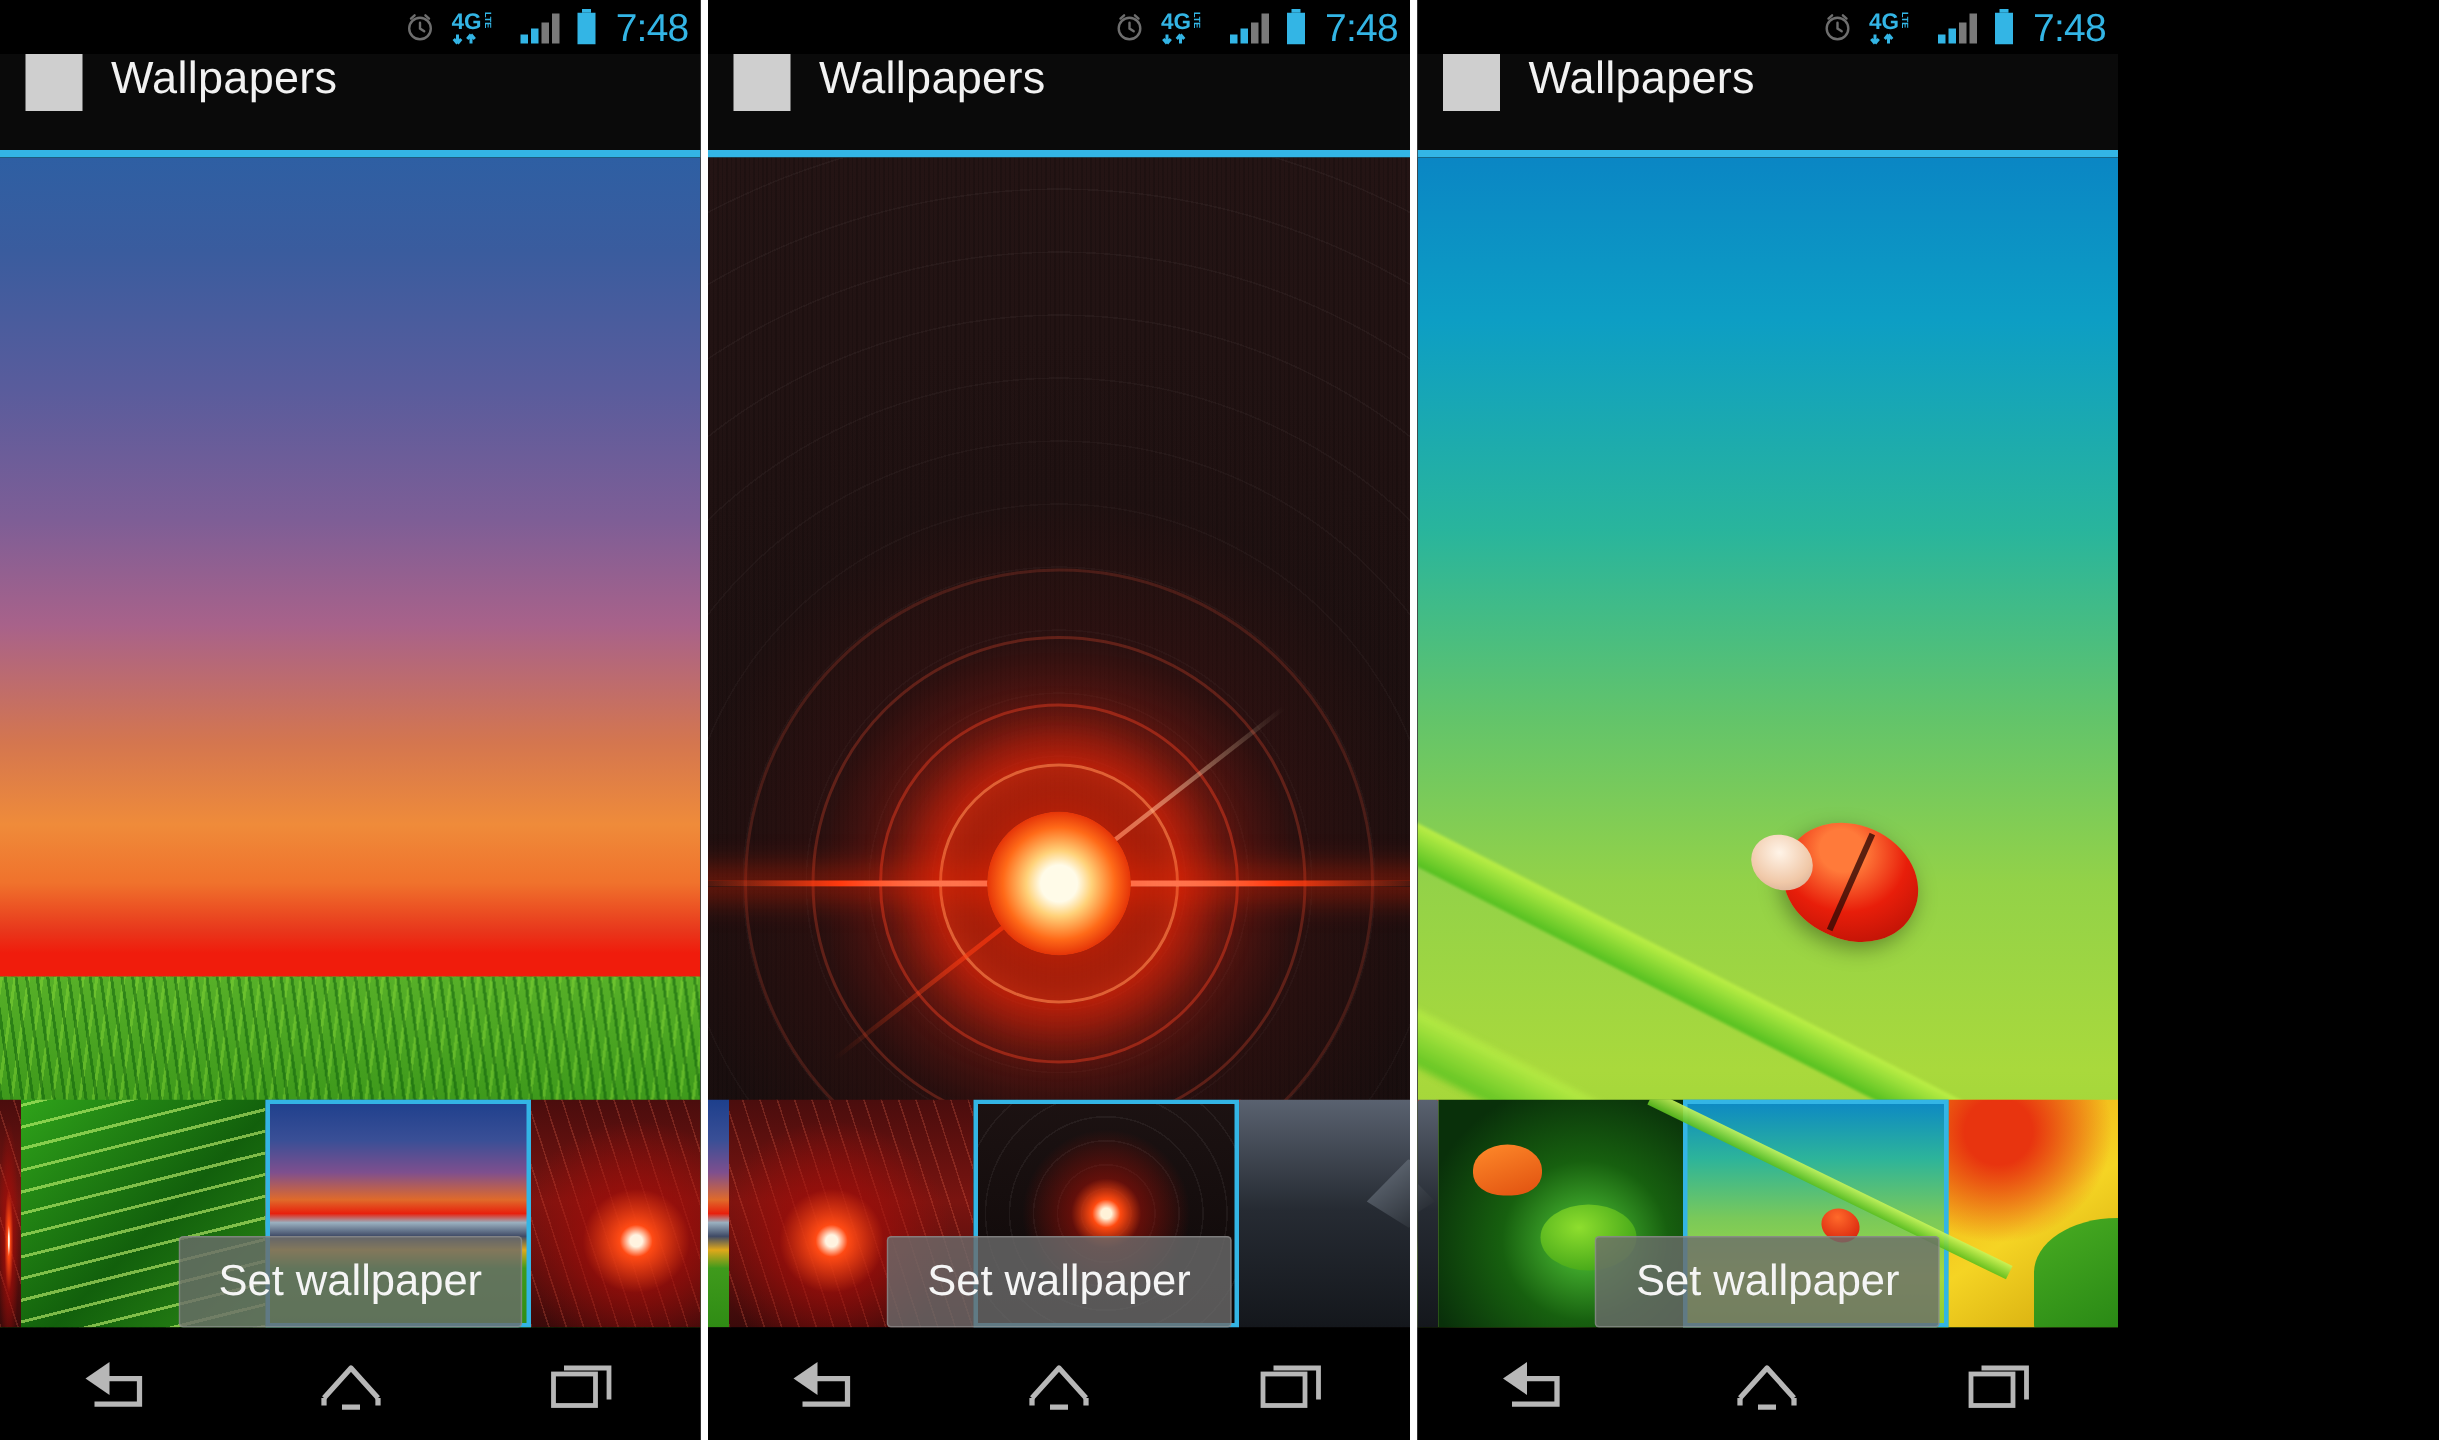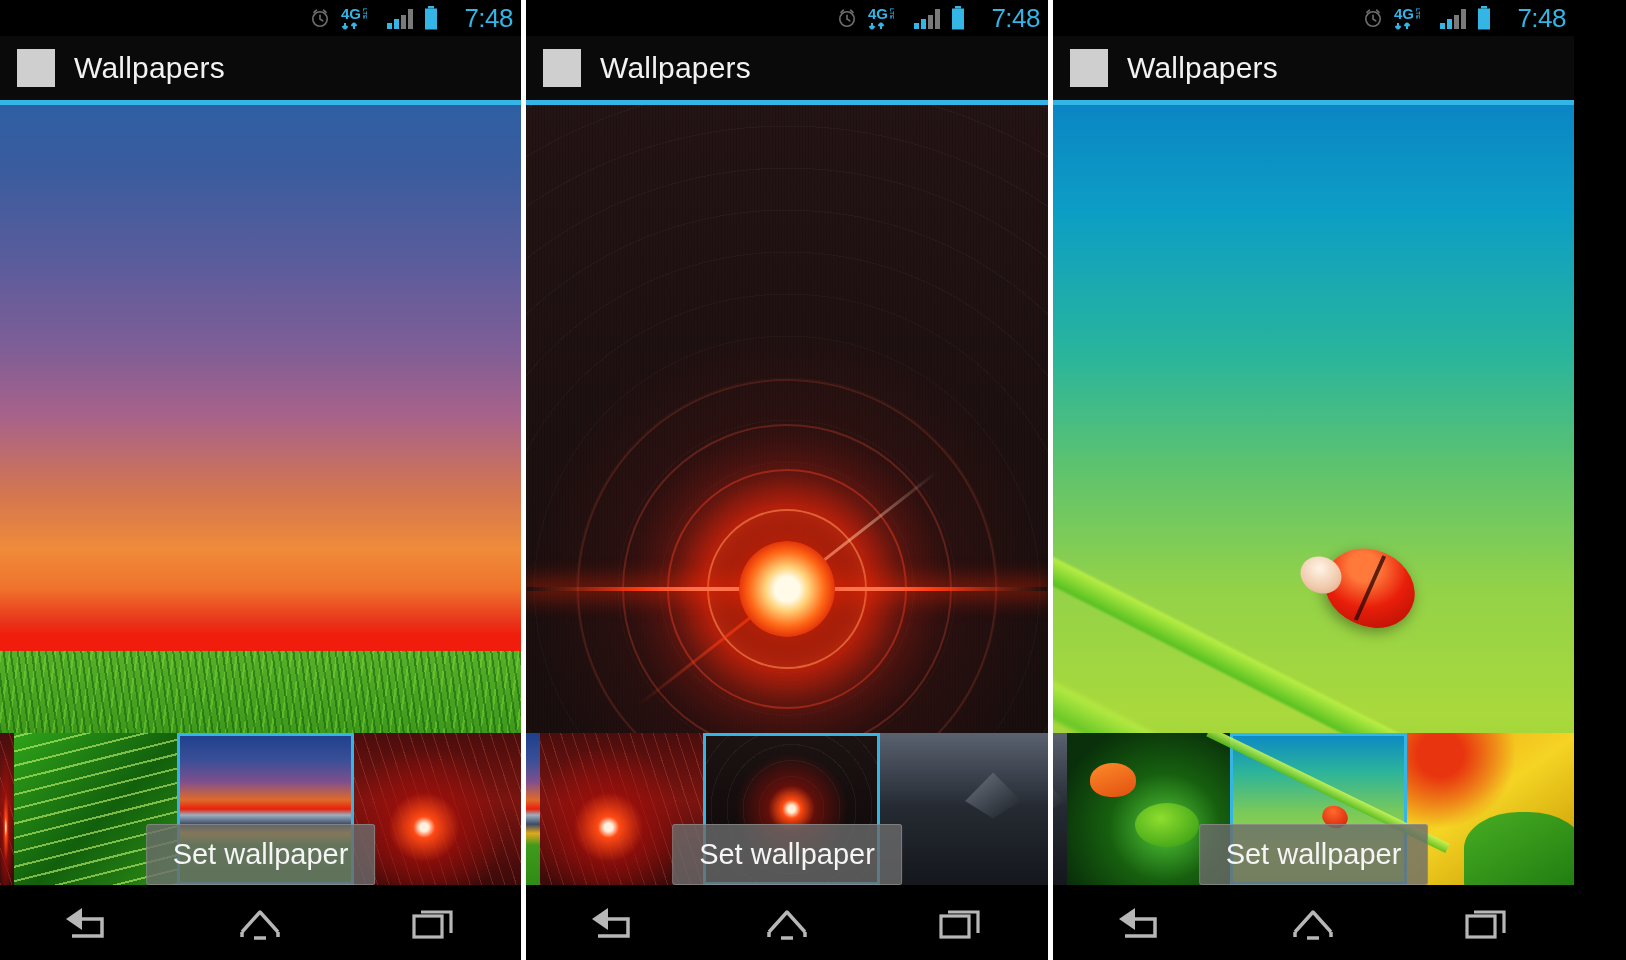--- a/index.html
+++ b/index.html
@@ -1,42 +1,42 @@
 <!DOCTYPE html>
 <html><head>
 <meta charset="utf-8">
 <style>
   * { margin:0; padding:0; box-sizing:border-box; }
   html,body {
     width:1626px; height:960px; background:#000;
     font-family:"Liberation Sans", sans-serif; overflow:hidden;
   }
-  .screens { display:flex; width:1626px; height:960px; }
+  .screens { display:flex; width:1412px; height:960px; }
   .panel { position:relative; height:960px; background:#000; overflow:hidden; }
   .panel.p1 { width:521px; }
   .divider { width:5px; height:960px; background:#ffffff; flex:0 0 5px; }
   .panel.p2 { width:522px; }
   .panel.p3 { width:521px; }
 
   
   .statusbar {
     position:absolute; top:0; left:0; right:0; height:36px;
     background:#000; display:flex; align-items:center;
     justify-content:flex-end; padding-right:8px; gap:9px;
   }
   .sb-icon { display:flex; align-items:center; }
   .sb-time {
     color:#33b5e5; font-size:26px; letter-spacing:-0.5px;
-    line-height:1; font-weight:400; margin-left:16px;
+    line-height:1; font-weight:400; margin-left:2px;
   }
 
   
   .actionbar {
     position:absolute; top:36px; left:0; right:0; height:64px;
-    background:#0a0a0a; display:flex; align-items:center; padding-left:17px;
+    background:#0a0a0a; display:flex; align-items:flex-start; padding-left:17px;
   }
   .app-icon {
     width:38px; height:38px; background:#cfcfcf; padding:2px;
     display:block; flex:0 0 38px;
   }
   .app-icon-inner {
     width:100%; height:100%;
     background:
       repeating-linear-gradient(135deg, rgba(0,0,0,.45) 0 2px, rgba(0,0,0,0) 2px 5px),
       repeating-linear-gradient(45deg, rgba(0,0,0,.45) 0 2px, rgba(0,0,0,0) 2px 5px),

